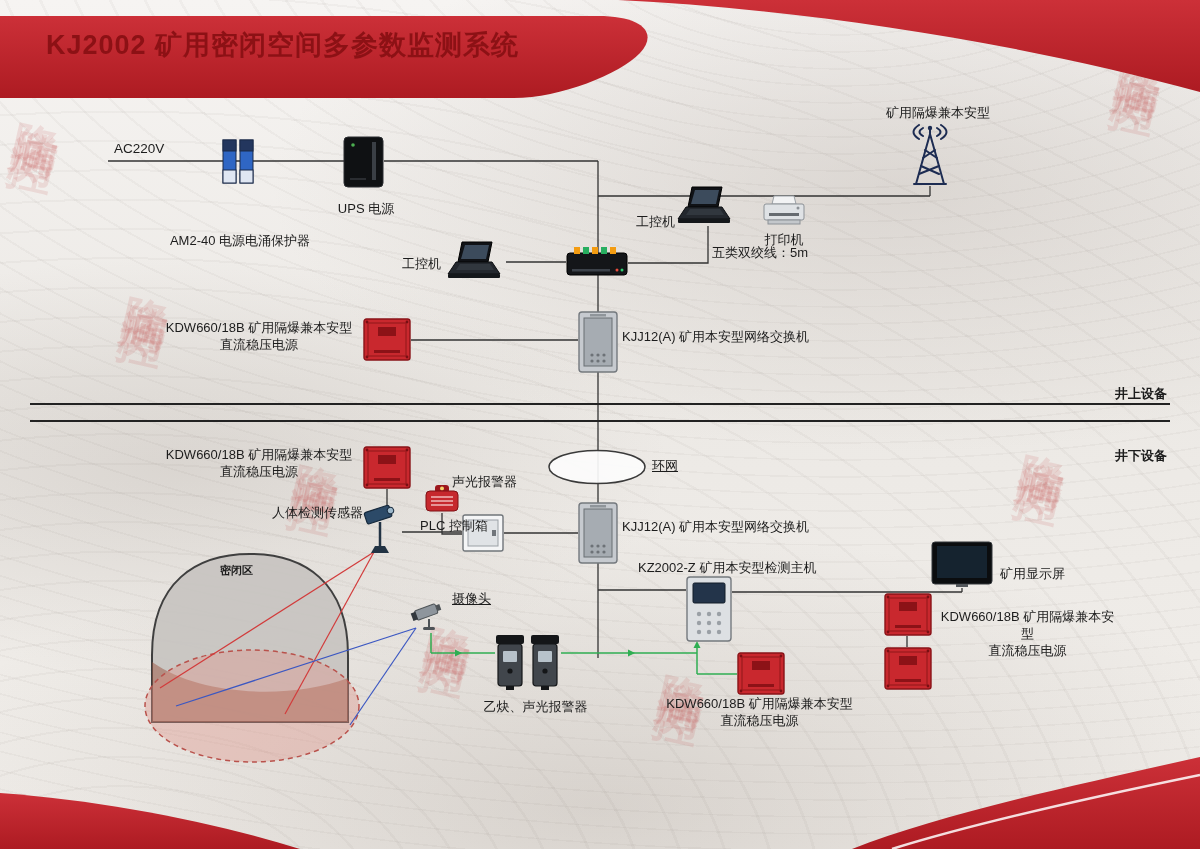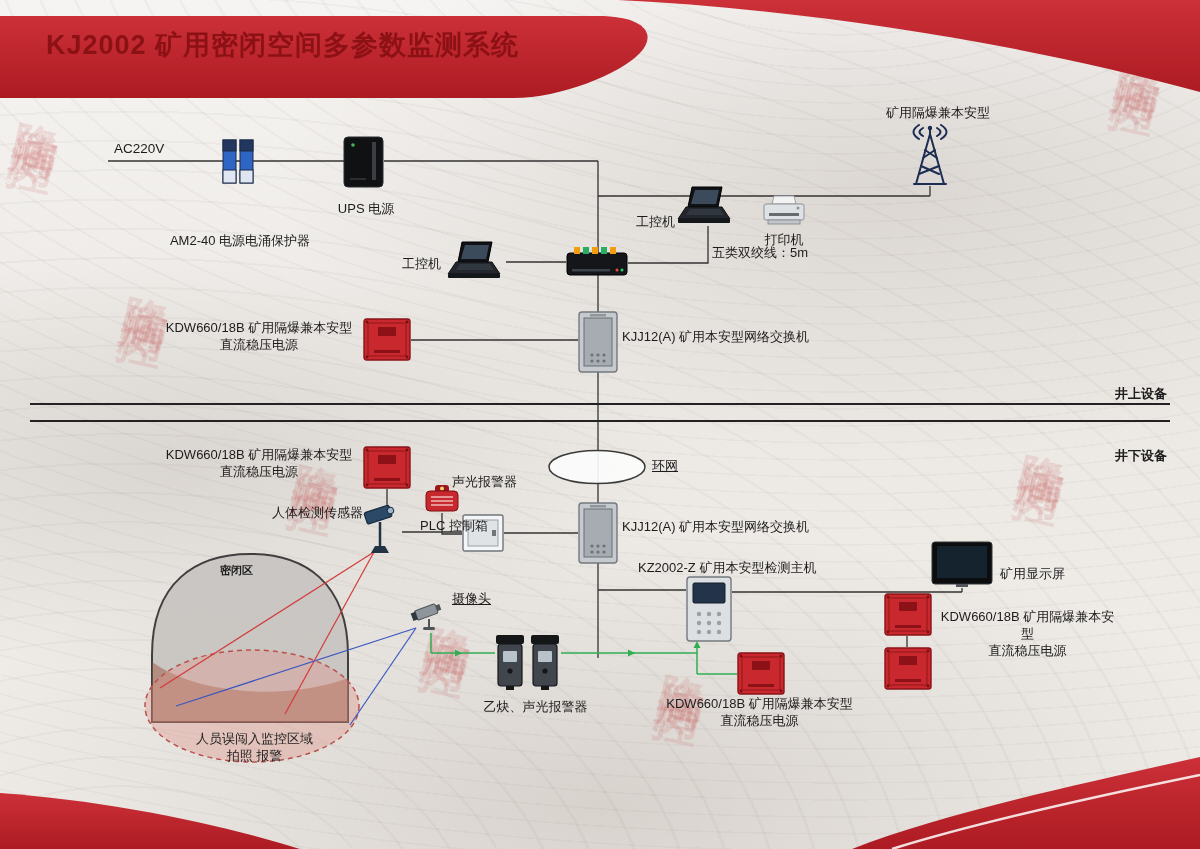--- a/index.html
+++ b/index.html
@@ -412,17 +412,13 @@
     <div>直流稳压电源</div>
   </div>
 
   <div class="lbl center" style="left:662px;top:696px;width:195px;">
     <div>KDW660/18B 矿用隔爆兼本安型</div>
     <div>直流稳压电源</div>
   </div>
 
   <div class="lbl center" style="left:468px;top:699px;width:135px;">乙炔、声光报警器</div>
 
-  <div class="lbl center" style="left:182px;top:731px;width:145px;">
-    <div>人员误闯入监控区域</div>
-    <div>拍照 报警</div>
-  </div>
 </div>
 
 </body></html>

